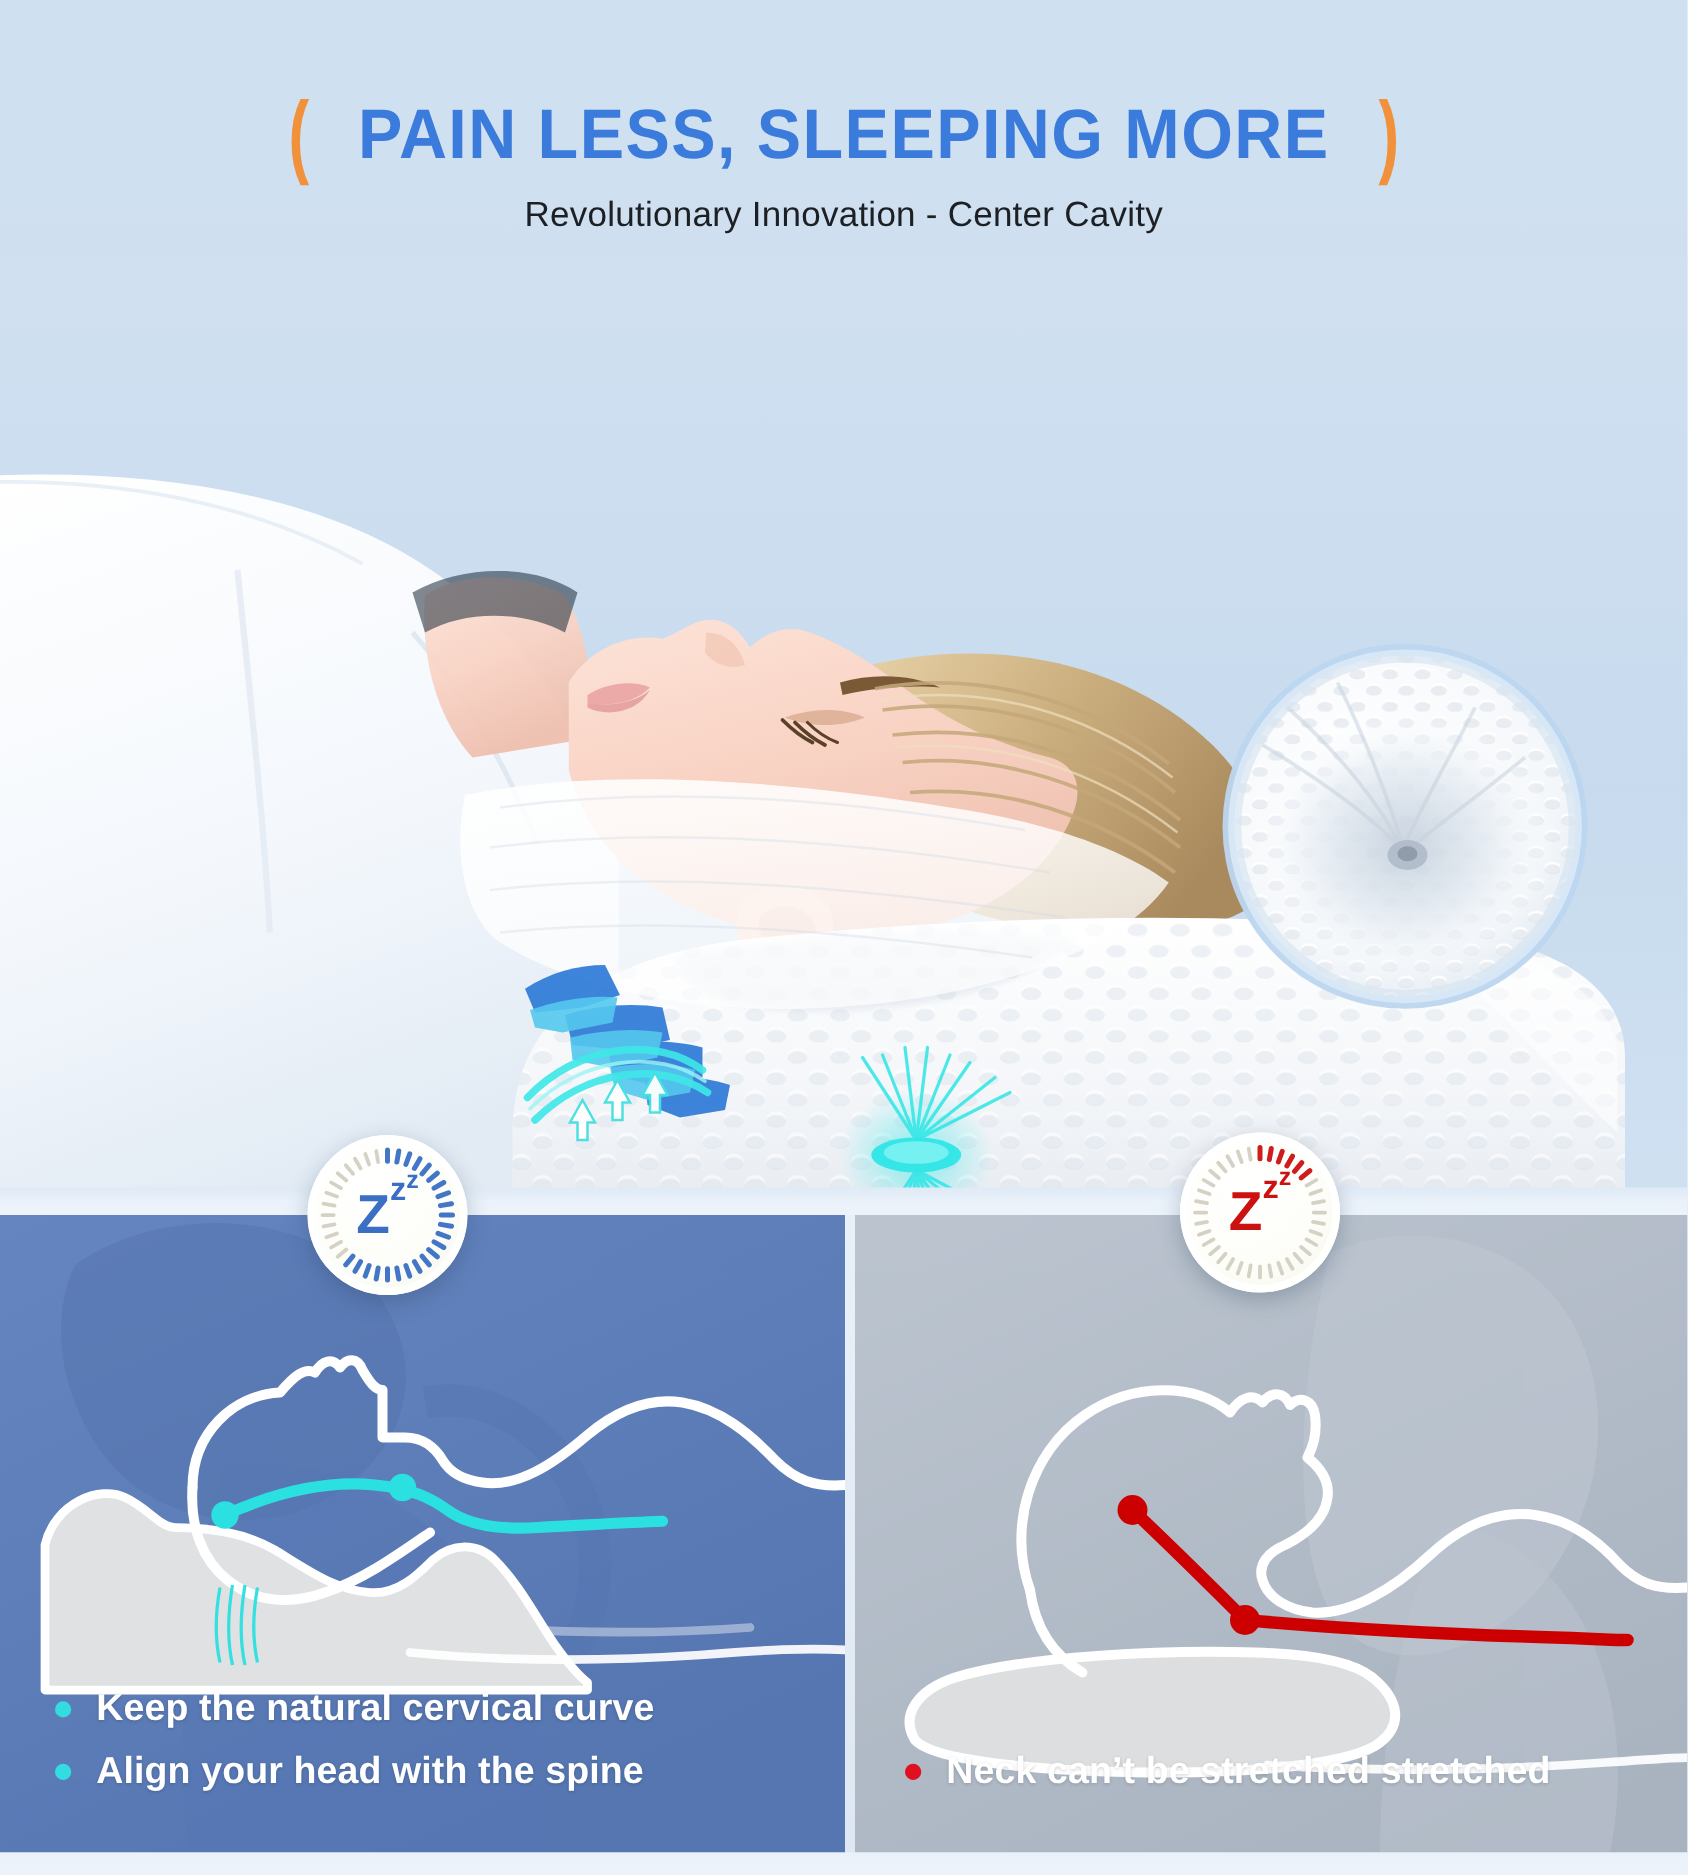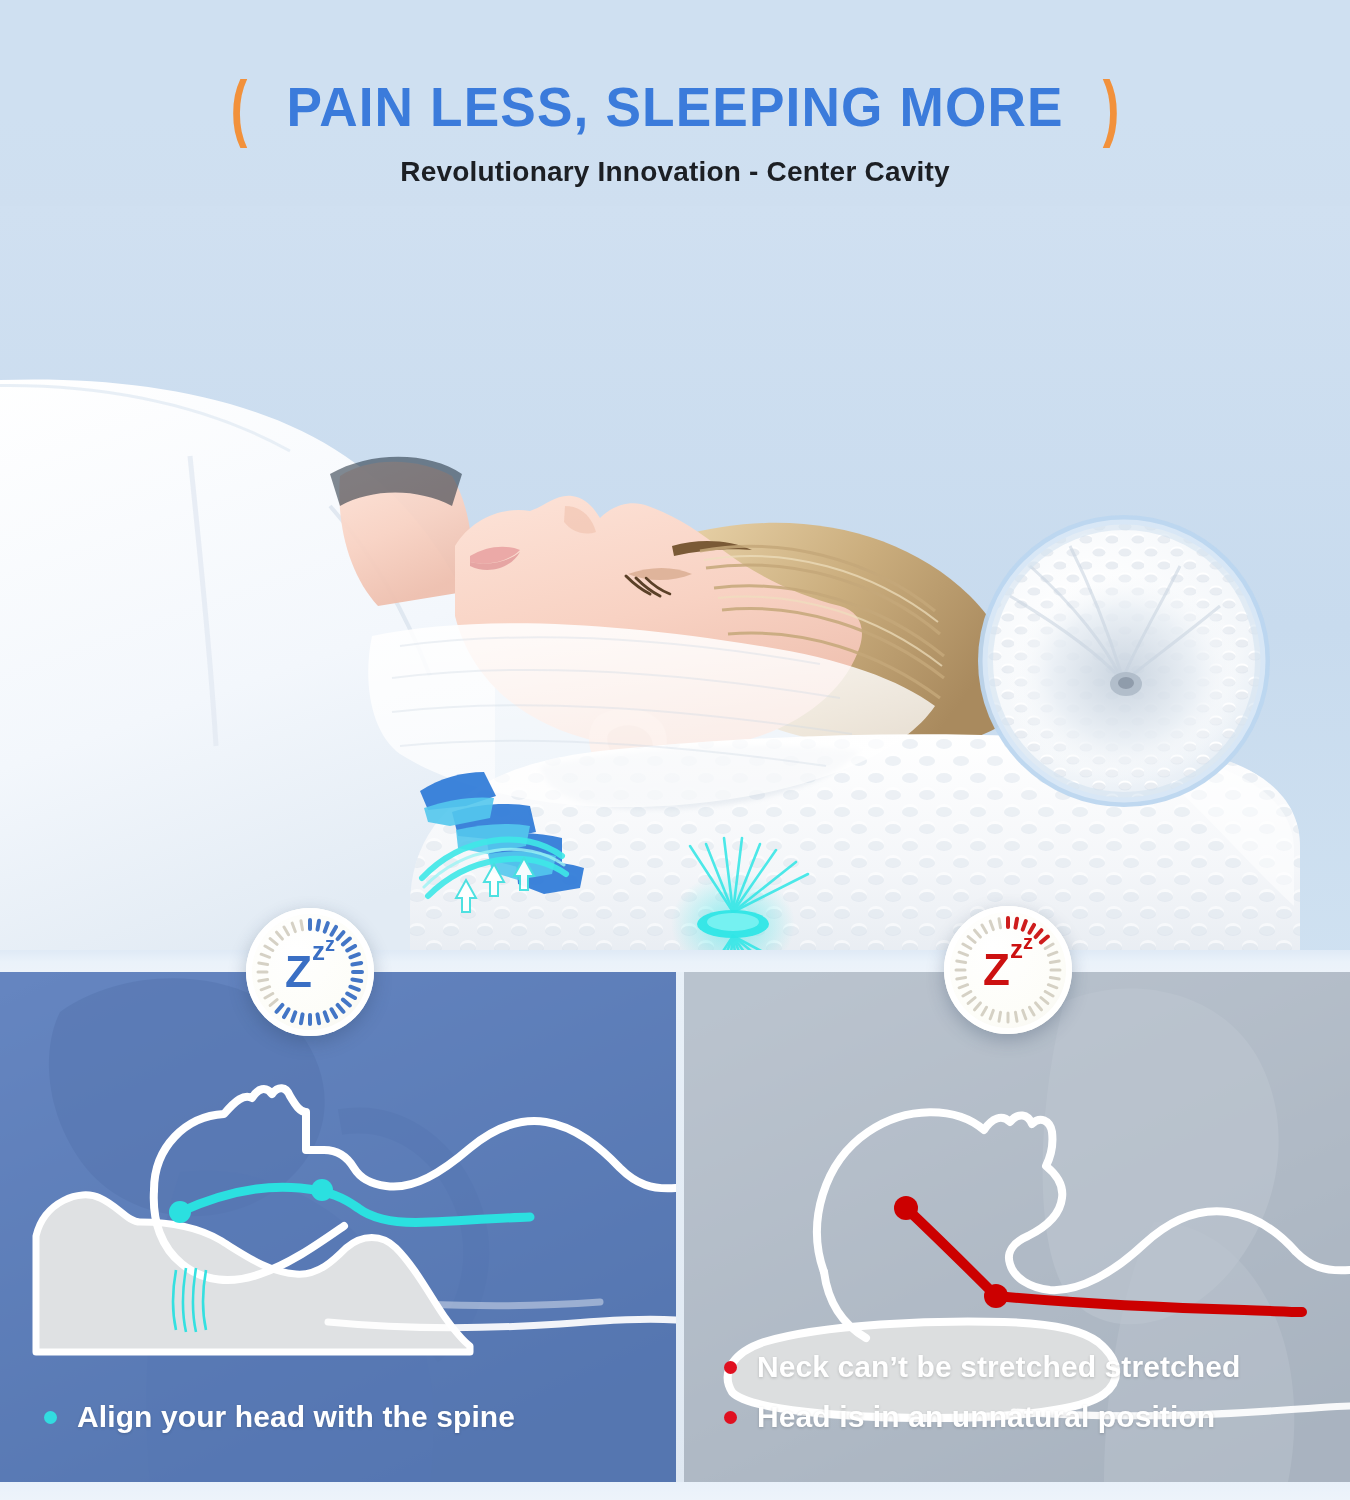--- a/index.html
+++ b/index.html
@@ -32,21 +32,21 @@
   }
   .headline {
     font-size: 56px; font-weight: 700; color: #3B7BDB;
     letter-spacing: 1.2px;
     transform: scaleX(0.95);
     white-space: nowrap;
     font-family: "Liberation Sans", sans-serif;
   }
   .subtitle {
     margin-top: 16px;
-    font-size: 28px; font-weight: 700; color: #1c1f24;
+    font-size: 28px; font-weight: 400; color: #1c1f24;
     letter-spacing: 0.2px;
     white-space: nowrap;
   }
 
   
   .hero {
     position: absolute; left: 0; top: 206px; width: 1350px; height: 766px;
     overflow: hidden;
     background: linear-gradient(180deg, #cfdff0 0%, #c9dcee 40%, #cfe1f1 100%);
   }
@@ -412,20 +412,24 @@
           <path d="M176,298 C172,320 172,340 176,358"></path>
           <path d="M186,296 C182,320 182,342 186,360"></path>
           <path d="M196,296 C192,320 192,342 196,360"></path>
           <path d="M206,298 C202,320 202,340 206,358"></path>
         </g>
       </svg>
 
       <div class="bullets">
         <div class="bullet">
           <span class="dot dot-cyan"></span>
+          <span class="bullet-text">Keep the natural cervical curve</span>
+        </div>
+        <div class="bullet">
+          <span class="dot dot-cyan"></span>
           <span class="bullet-text">Align your head with the spine</span>
         </div>
       </div>
     </div>
 
     <div class="panel-div"></div>
 
     <div class="panel panel-right">
       <svg class="ghost" viewBox="0 0 666 510" preserveAspectRatio="none">
         <defs>
@@ -464,24 +468,20 @@
           <path d="M312,324 C400,332 490,336 560,338 C590,339 606,340 618,340" fill="none" stroke="#CC0000" stroke-width="10" stroke-linecap="round"></path>
           <circle cx="222" cy="236" r="12" fill="#CC0000"></circle>
           <circle cx="312" cy="324" r="12" fill="#CC0000"></circle>
         </g>
       </svg>
 
       <div class="bullets">
         <div class="bullet">
           <span class="dot dot-red"></span>
           <span class="bullet-text">Neck can’t be stretched stretched</span>
-        </div>
-        <div class="bullet">
-          <span class="dot dot-red"></span>
-          <span class="bullet-text">Head is in an unnatural position</span>
         </div>
       </div>
     </div>
   </div>
 
   <div class="badge badge-left">
     <svg viewBox="0 0 128 128">
       <g id="tl">
           <line x1="64.00" y1="21.00" x2="64.00" y2="12.00" stroke="#3A6FC4" stroke-width="4" stroke-linecap="round" opacity="0.95"></line>
           <line x1="71.47" y1="21.65" x2="73.03" y2="12.79" stroke="#3A6FC4" stroke-width="4" stroke-linecap="round" opacity="0.95"></line>

